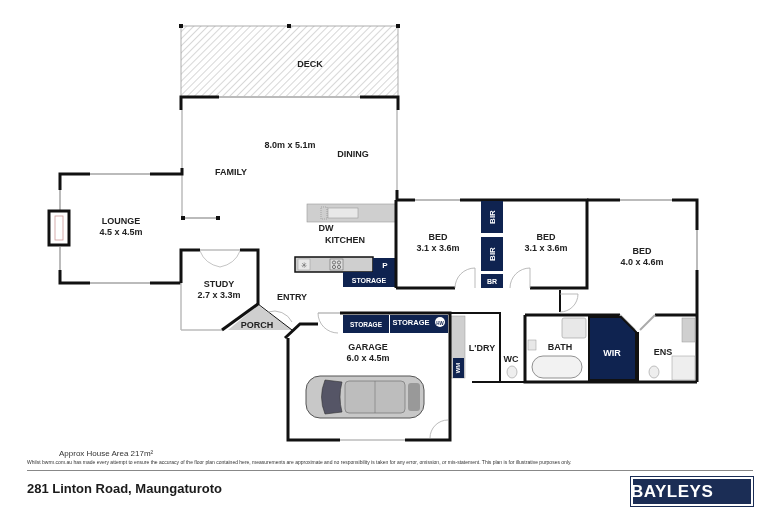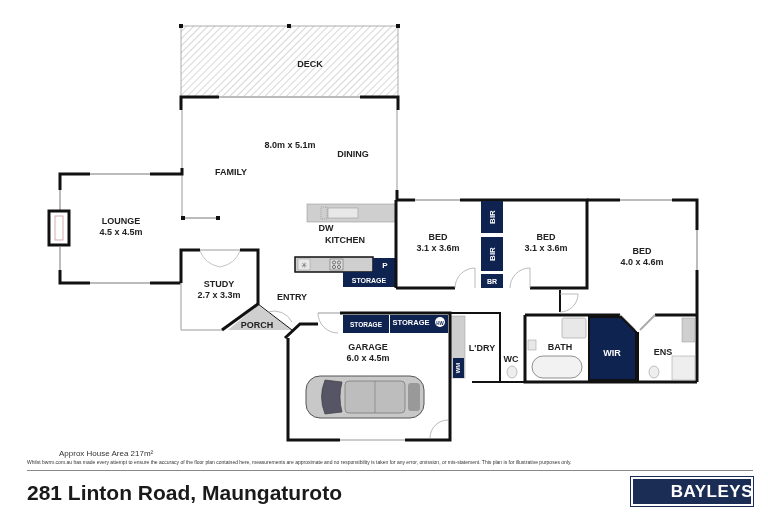--- a/index.html
+++ b/index.html
@@ -3,22 +3,22 @@
 <meta charset="utf-8">
 <style>
   html, body { margin: 0; padding: 0; background: #ffffff; }
   body { width: 768px; height: 512px; position: relative; overflow: hidden; font-family: "Liberation Sans", sans-serif; }
   #plan { position: absolute; left: 0; top: 0; width: 768px; height: 450px; }
   .lbl { font-family: "Liberation Sans", sans-serif; font-weight: bold; fill: #222; font-size: 9px; text-anchor: middle; }
   .lbl-w { font-family: "Liberation Sans", sans-serif; font-weight: bold; fill: #fff; text-anchor: middle; }
   .area { position: absolute; left: 27px; top: 449px; font-size: 8px; color: #333; margin-left: 32px; }
   .disclaimer { position: absolute; left: 27px; top: 459px; font-size: 5px; color: #333; white-space: nowrap; }
   .rule { position: absolute; left: 27px; top: 470px; width: 726px; height: 1px; background: #888; }
-  .address { position: absolute; left: 27px; top: 481px; font-size: 21px; font-weight: bold; color: #1a1a1a; text-align: right; }
-  .logo { position: absolute; left: 630px; top: 476px; width: 122px; height: 29px; background: #1b2d55; border: 1px solid #1b2d55; box-shadow: inset 0 0 0 2px #fff, inset 0 0 0 3px #1b2d55; display: flex; align-items: center; justify-content: flex-end; }
+  .address { position: absolute; left: 27px; top: 481px; font-size: 13px; font-weight: bold; color: #1a1a1a; text-align: right; }
+  .logo { position: absolute; left: 630px; top: 476px; width: 122px; height: 29px; background: #1b2d55; border: 1px solid #1b2d55; box-shadow: inset 0 0 0 2px #fff, inset 0 0 0 3px #1b2d55; display: flex; align-items: center; justify-content: flex-start; }
   .logo span { color: #fff; font-weight: bold; font-size: 17px; letter-spacing: 0.5px; }
 </style>
 </head>
 <body>
 
 <svg id="plan" viewBox="0 0 768 450" xmlns="http://www.w3.org/2000/svg">
   <defs>
     <pattern id="hatch" width="5" height="5" patternUnits="userSpaceOnUse" patternTransform="rotate(45)">
       <line x1="0" y1="0" x2="0" y2="5" stroke="#9a9a9a" stroke-width="0.8"></line>
     </pattern>

